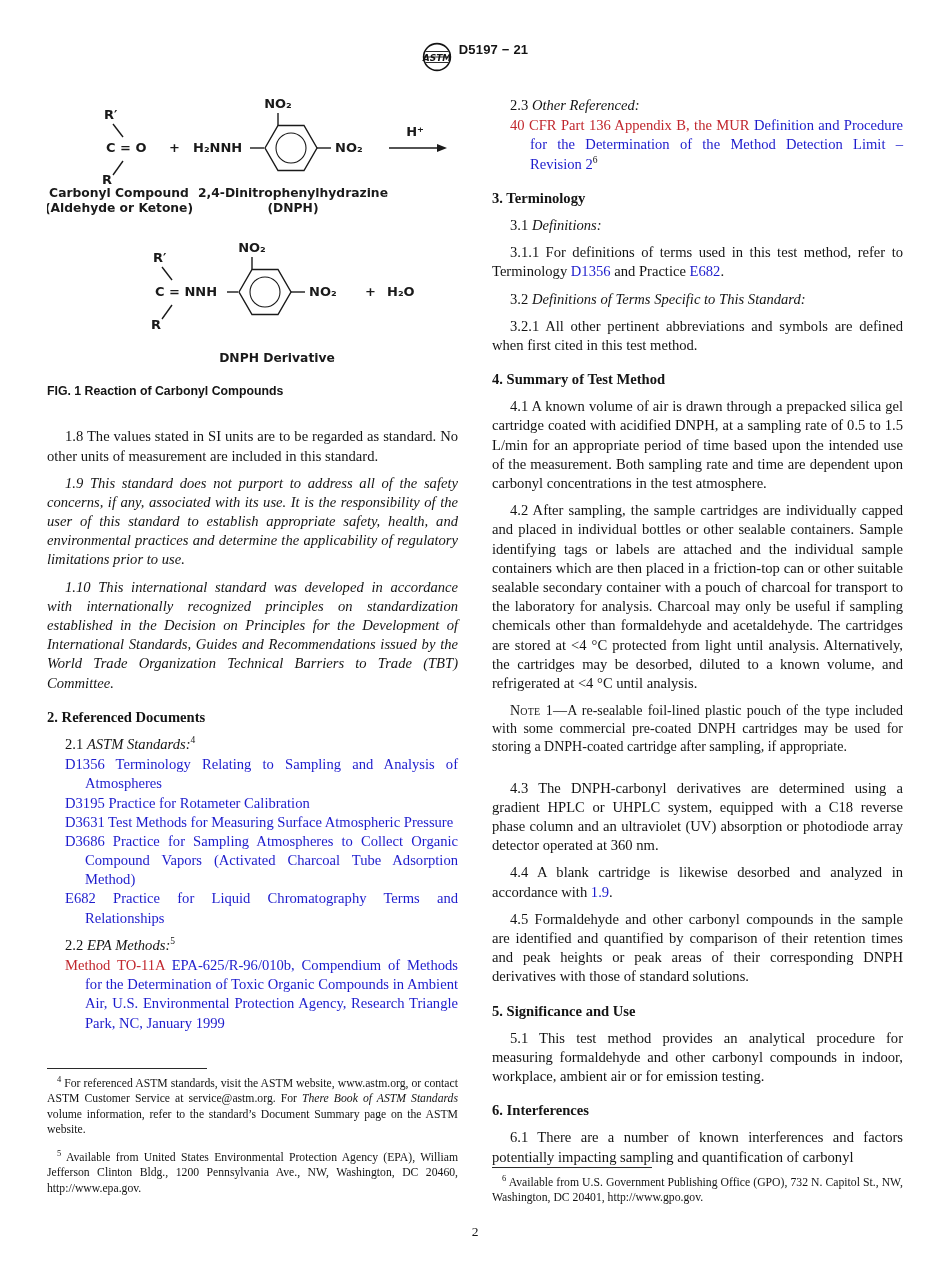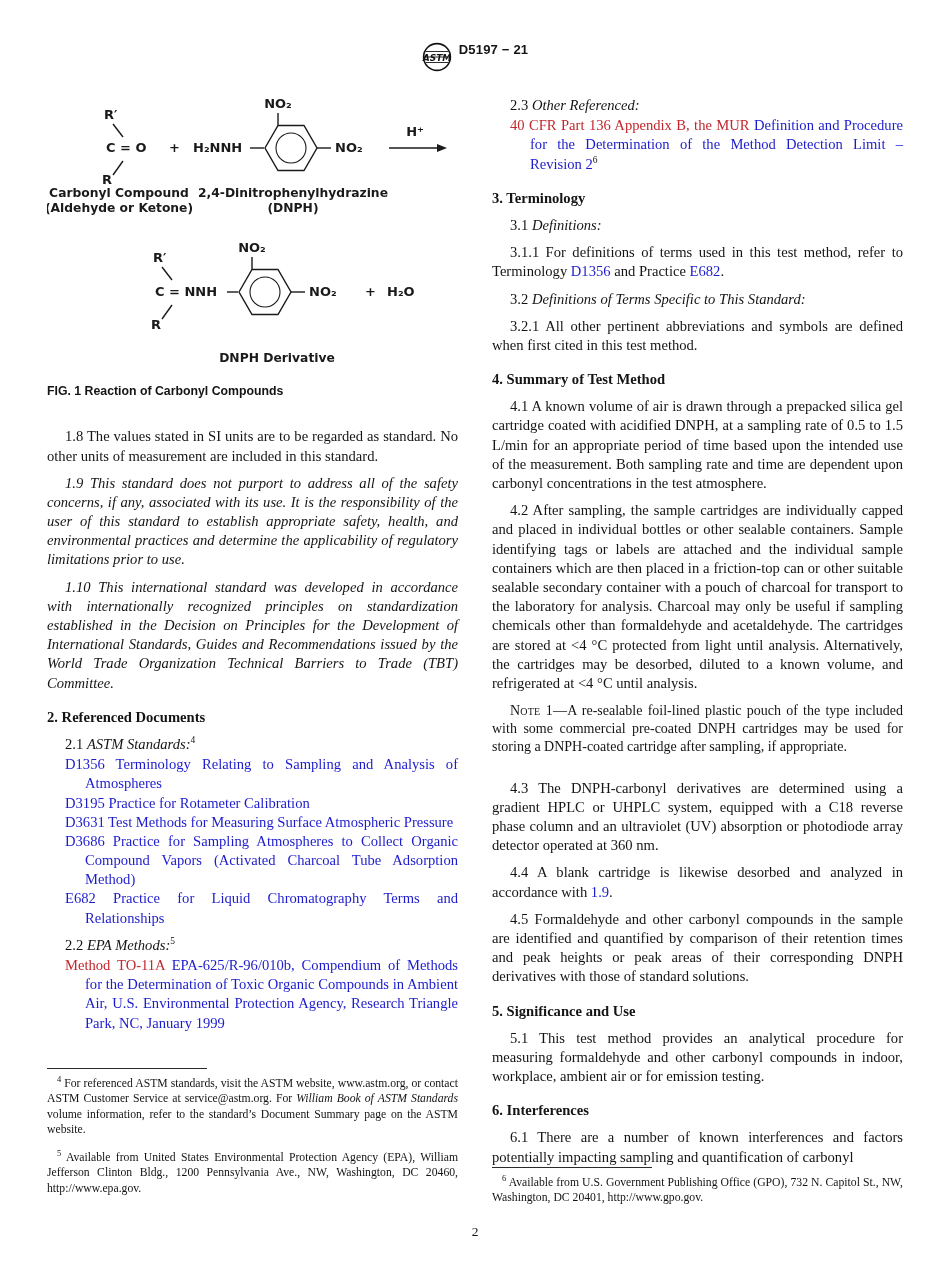--- a/index.html
+++ b/index.html
@@ -118,21 +118,21 @@
       </div>
 
       <p class="para"><span>2.2 </span><span class="it">EPA Methods:</span><sup>5</sup></p>
 
       <div class="ref-list">
         <div class="ref-item"><a class="lr">Method TO-11A</a><a class="lb"> EPA-625/R-96/010b, Compendium of Methods for the Determination of Toxic Organic Compounds in Ambient Air, U.S. Environmental Protection Agency, Research Triangle Park, NC, January 1999</a></div>
       </div>
 
       <div class="footnotes">
         <div class="fn-rule"></div>
-        <p class="fn"><sup>4</sup><span> For referenced ASTM standards, visit the ASTM website, www.astm.org, or contact ASTM Customer Service at service@astm.org. For </span><span class="it">William Book of ASTM Standards</span><span> volume information, refer to the standard’s Document Summary page on the ASTM website.</span></p>
+        <p class="fn"><sup>4</sup><span> For referenced ASTM standards, visit the ASTM website, www.astm.org, or contact ASTM Customer Service at service@astm.org. For </span><span class="it">There Book of ASTM Standards</span><span> volume information, refer to the standard’s Document Summary page on the ASTM website.</span></p>
         <p class="fn"><sup>5</sup><span> Available from United States Environmental Protection Agency (EPA), William Jefferson Clinton Bldg., 1200 Pennsylvania Ave., NW, Washington, DC 20460, http://www.epa.gov.</span></p>
       </div>
     </div>
 
     <div class="col">
 
       <p class="para"><span>2.3 </span><span class="it">Other Referenced:</span></p>
 
       <div class="ref-list">
         <div class="ref-item"><a class="lr">40 CFR Part 136 Appendix B, the MUR</a><a class="lb"> Definition and Procedure for the Determination of the Method Detection Limit – Revision 2</a><sup>6</sup></div>

